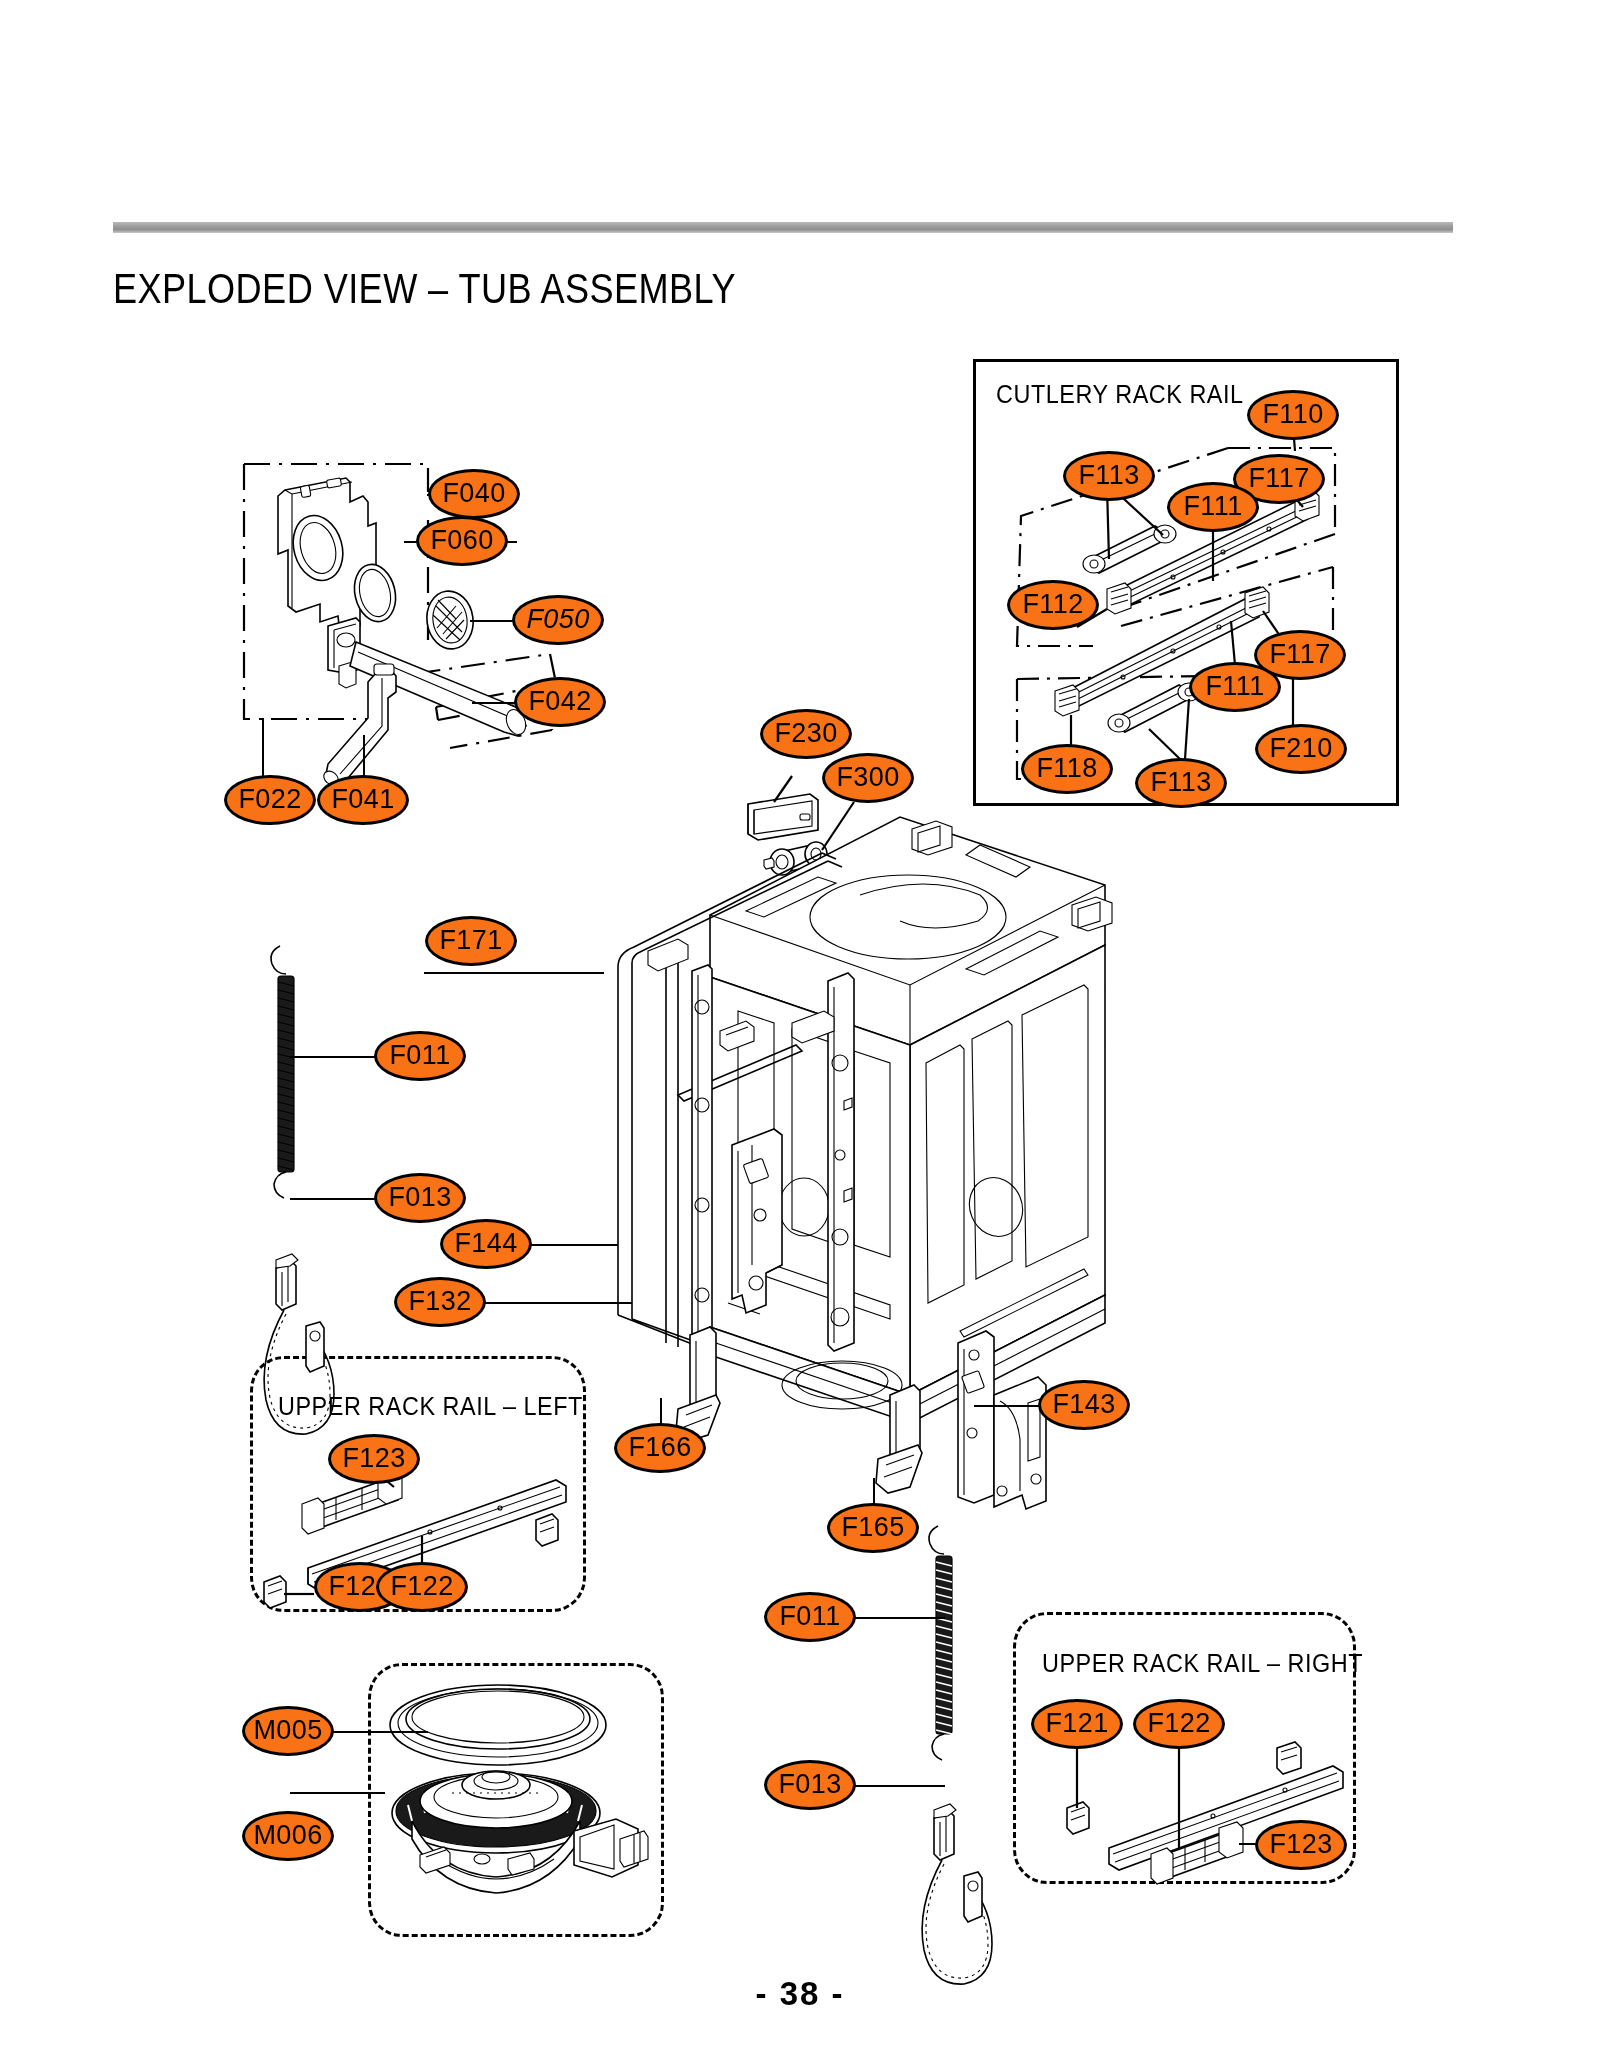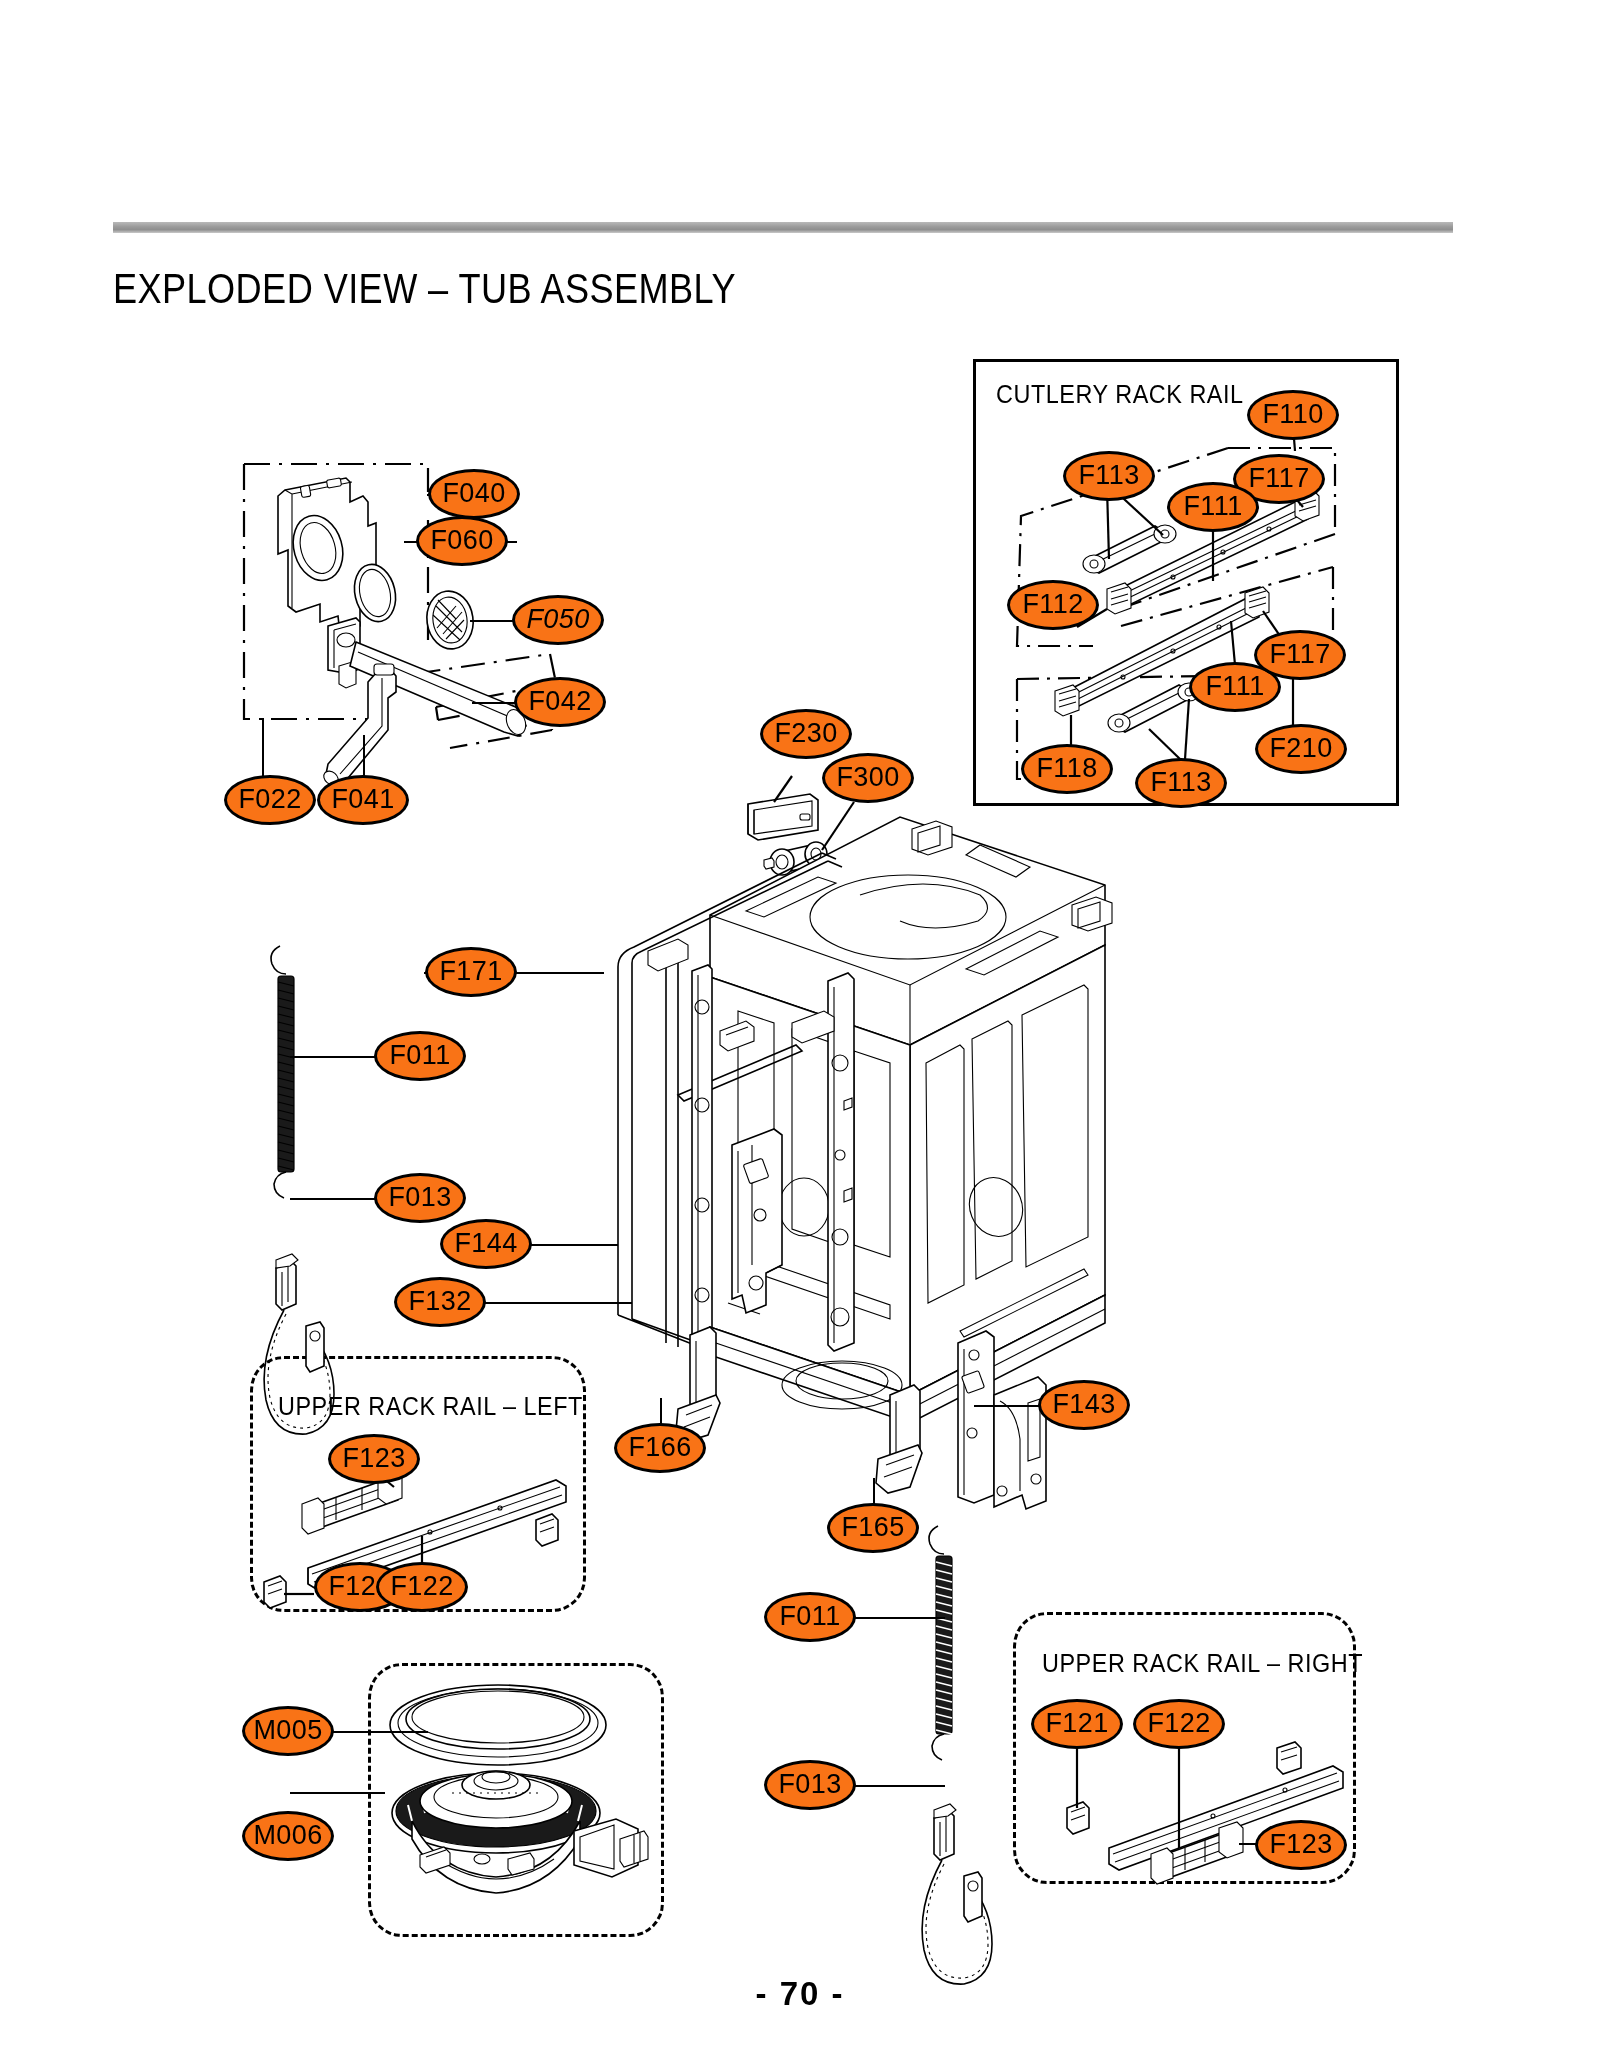--- a/index.html
+++ b/index.html
@@ -394,21 +394,21 @@
     <path class="fillw" d="M56 396 L70 392 L74 398 L74 436 L60 442 L56 436 Z"></path>
     <ellipse class="ln-t" cx="65" cy="406" rx="5" ry="5"></ellipse>
   </svg>
 
   <div class="lead lead-h" style="left:424px;top:972px;width:180px;"></div>
   <div class="lead lead-h" style="left:290px;top:1056px;width:96px;"></div>
   <div class="lead lead-h" style="left:290px;top:1198px;width:96px;"></div>
   <div class="lead lead-h" style="left:478px;top:1244px;width:140px;"></div>
   <div class="lead lead-h" style="left:450px;top:1302px;width:182px;"></div>
 
-  <div class="callout" style="left:425px;top:947px;">
+  <div class="callout" style="left:425px;top:916px;">
       <span>F171</span>
     </div>
   <div class="callout" style="left:374px;top:1031px;">
       <span>F011</span>
     </div>
   <div class="callout" style="left:374px;top:1173px;">
       <span>F013</span>
     </div>
   <div class="callout" style="left:440px;top:1219px;">
       <span>F144</span>
@@ -578,15 +578,15 @@
   <div class="callout" style="left:1031px;top:1699px;">
       <span>F121</span>
     </div>
   <div class="callout" style="left:1133px;top:1699px;">
       <span>F122</span>
     </div>
   <div class="callout" style="left:1255px;top:1820px;">
       <span>F123</span>
     </div>
 
-  <div class="page-num">- 70 -</div>
+  <div class="page-num">- 38 -</div>
 
 </div>
 
 </body></html>

